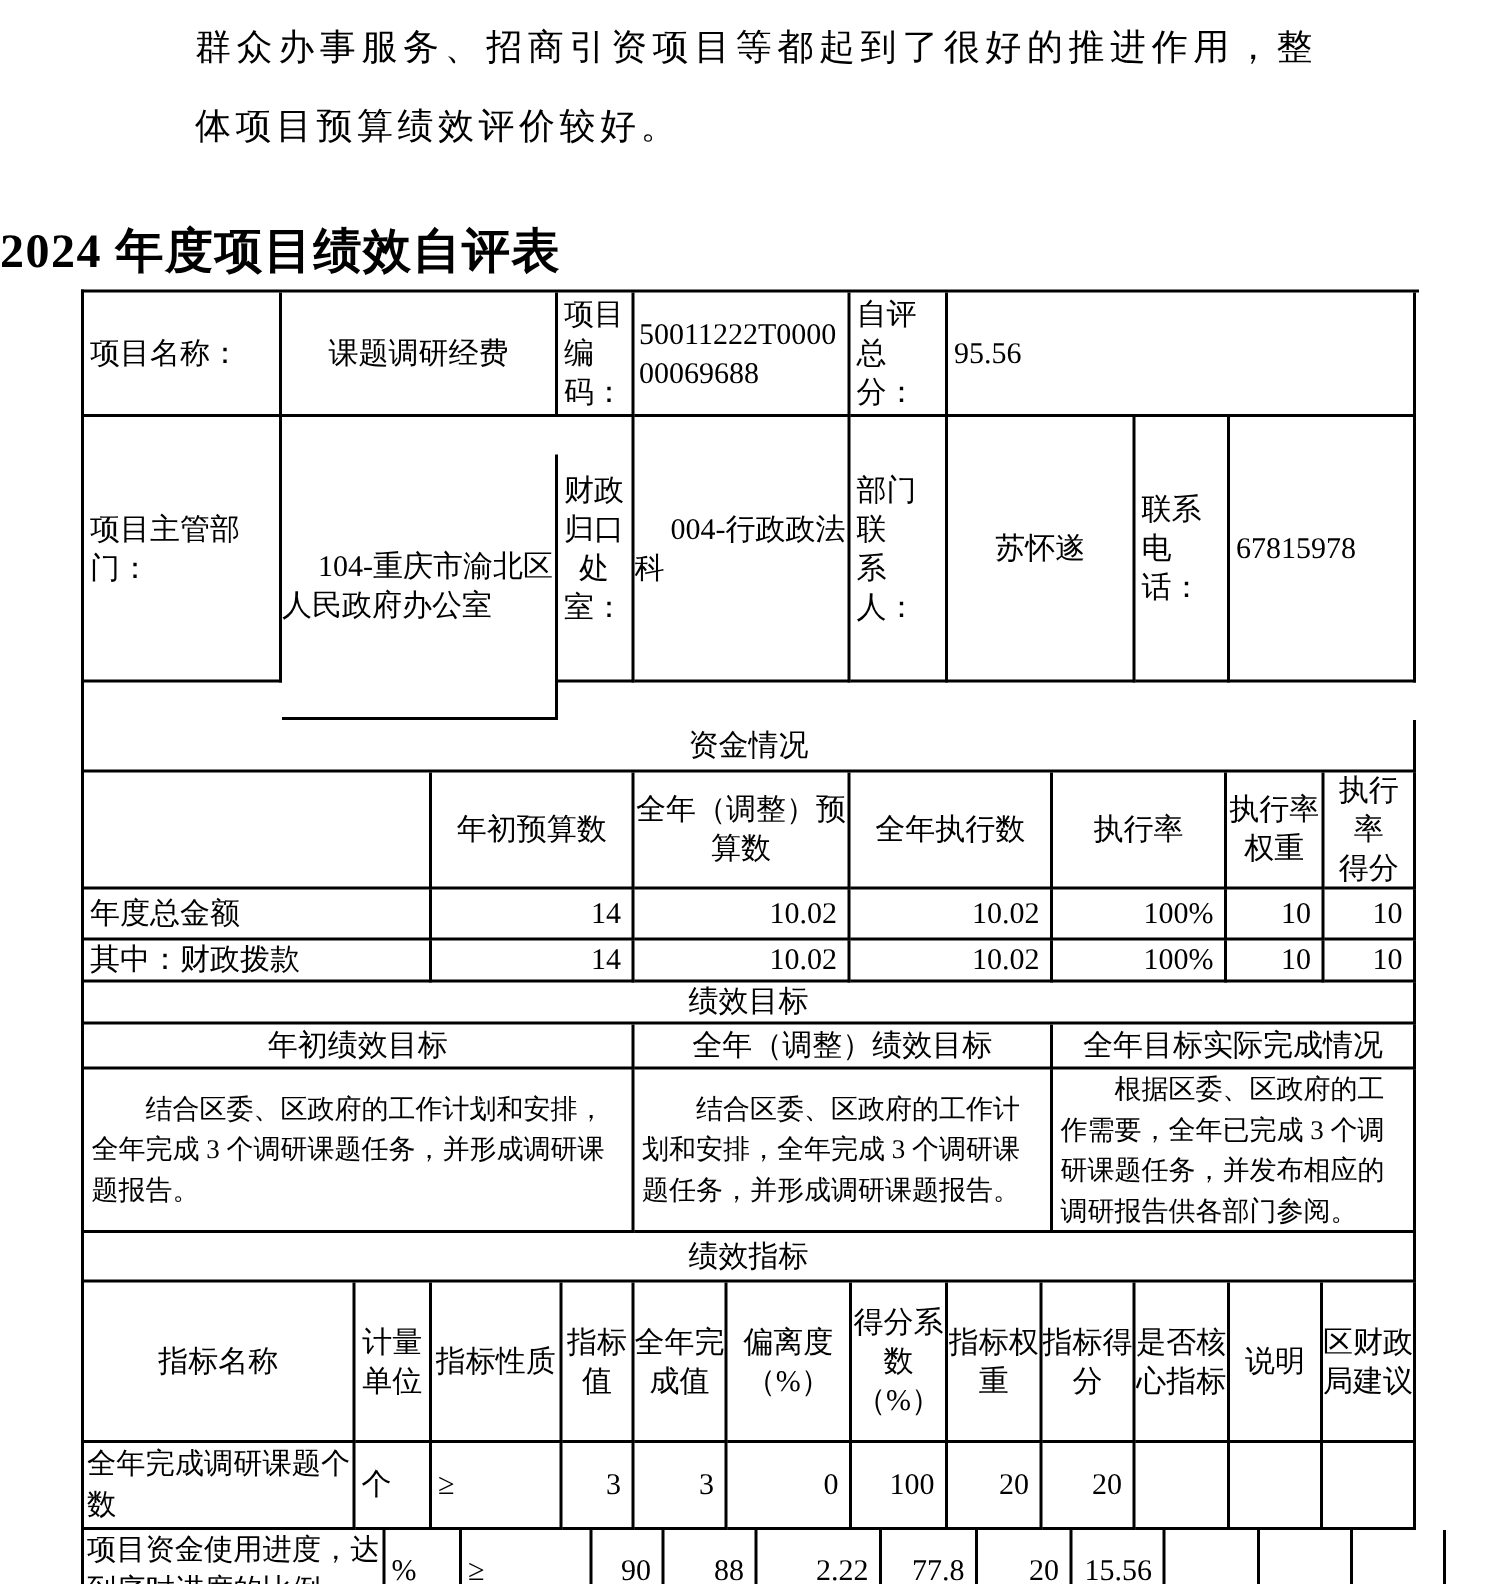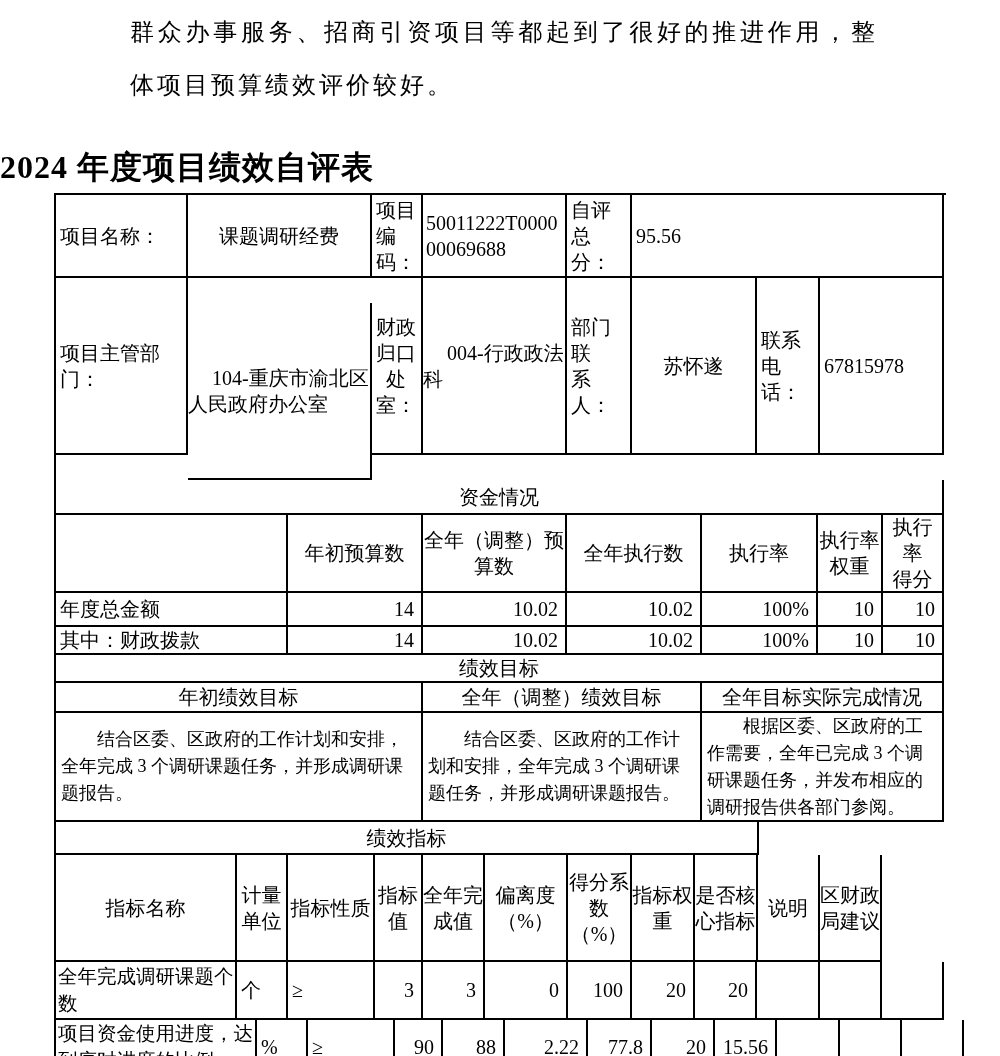--- a/index.html
+++ b/index.html
@@ -133,39 +133,41 @@
       </div>
     <div class="c goaltxt" style="width:279px;height:109px;">
         <span>结合区委、区政府的工作计划和安排，全年完成 3 个调研课题任务，并形成调研课题报告。</span>
       </div>
     <div class="c goaltxt" style="width:242px;height:109px;">
         <span>根据区委、区政府的工作需要，全年已完成 3 个调研课题任务，并发布相应的调研报告供各部门参阅。</span>
       </div>
   </div>
 
   <div class="row">
-    <div class="c center band" style="width:703px;height:33px;">绩效指标</div>
+    <div class="c center band" style="width:888px;height:33px;">绩效指标</div>
   </div>
 
   <div class="row">
     <div class="c center pre" style="width:181px;height:107px;">指标名称</div>
     <div class="c center pre" style="width:51px;height:107px;">计量
 单位</div>
     <div class="c center pre" style="width:87px;height:107px;">指标性质</div>
     <div class="c center pre" style="width:48px;height:107px;">指标
 值</div>
     <div class="c center pre" style="width:62px;height:107px;">全年完
 成值</div>
     <div class="c center pre" style="width:83px;height:107px;">偏离度
 （%）</div>
     <div class="c center pre" style="width:64px;height:107px;">得分系
 数
 （%）</div>
     <div class="c center pre" style="width:63px;height:107px;">指标权
 重</div>
+    <div class="c center pre" style="width:62px;height:107px;">指标得
+分</div>
     <div class="c center pre" style="width:63px;height:107px;">是否核
 心指标</div>
     <div class="c center pre" style="width:62px;height:107px;">说明</div>
     <div class="c center pre" style="width:62px;height:107px;">区财政
 局建议</div>
   </div>
 
   <div class="row">
     <div class="c left iname" style="width:181px;height:58px;">全年完成调研课题个数</div>
     <div class="c left" style="width:51px;height:58px;">个</div>

